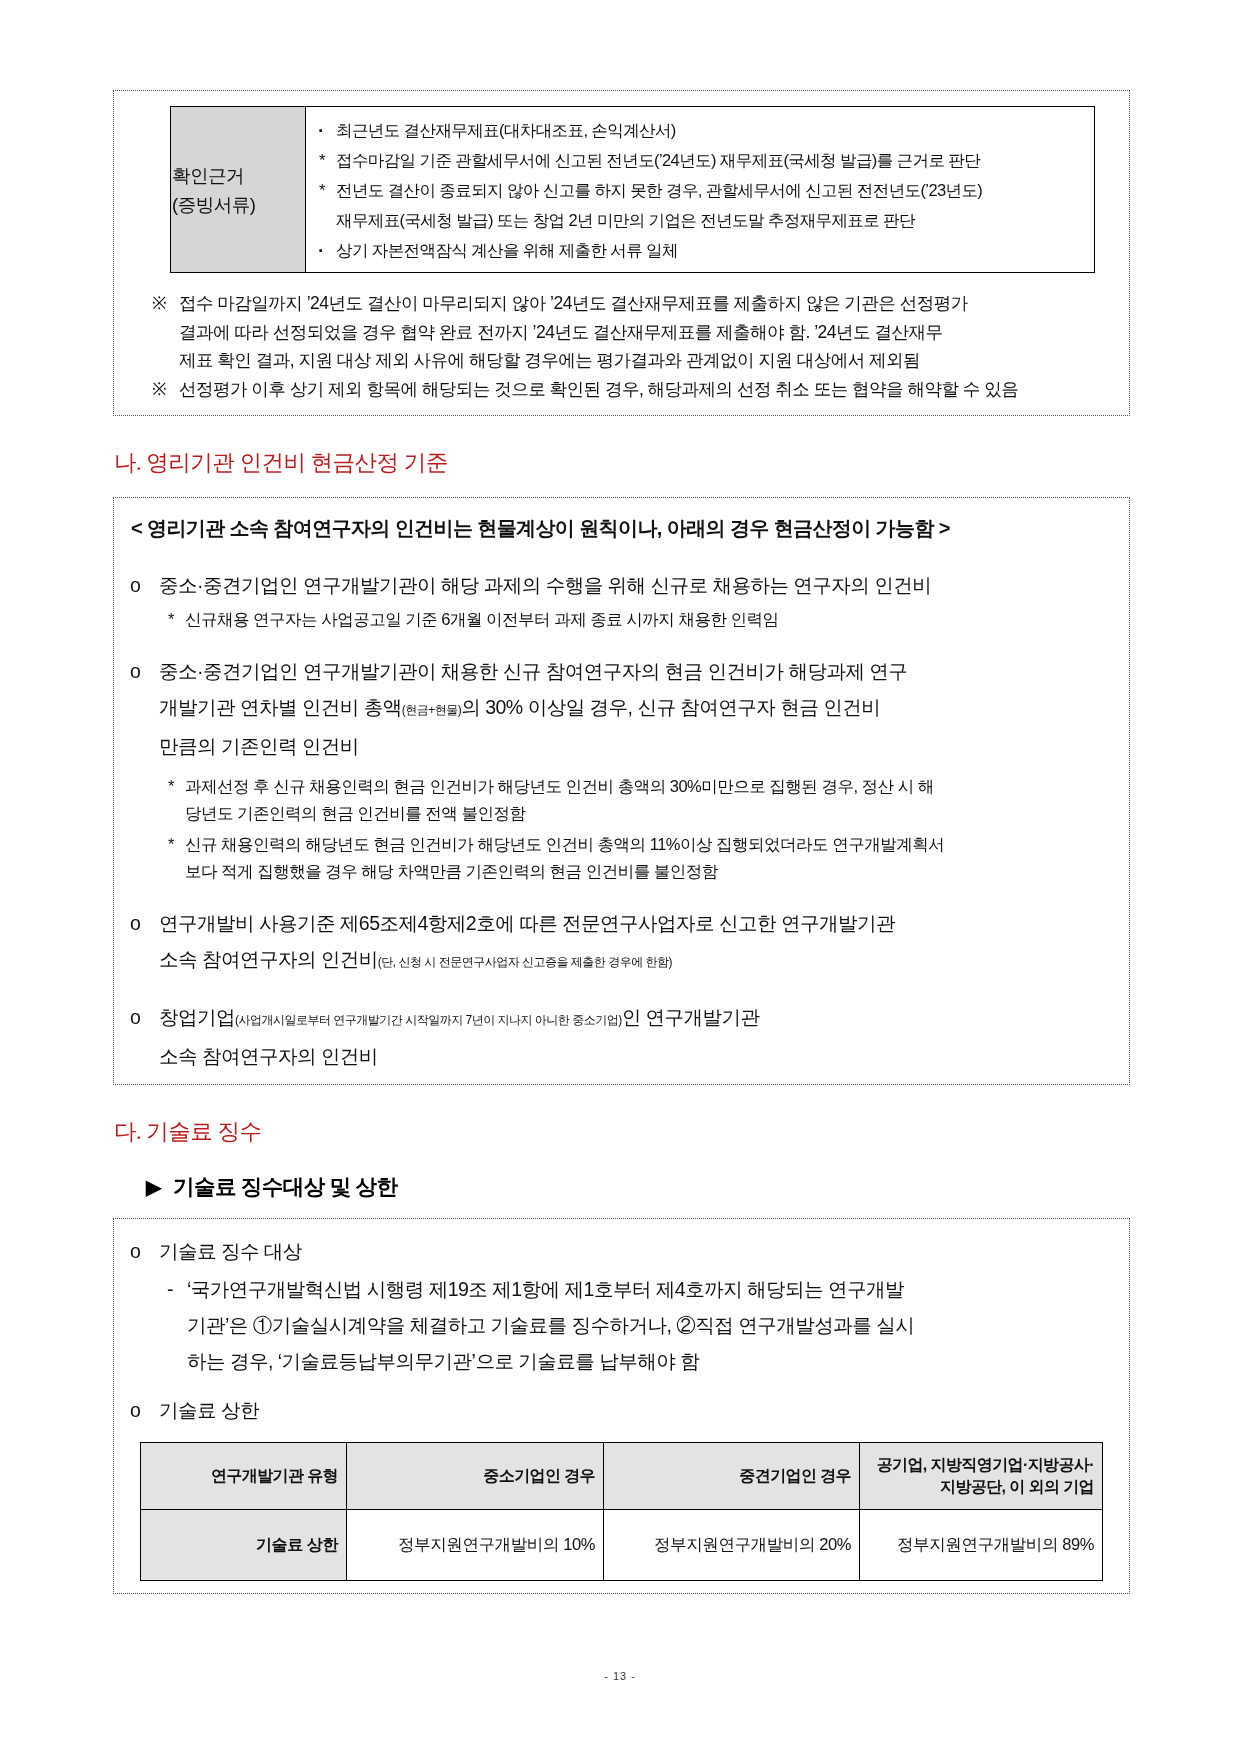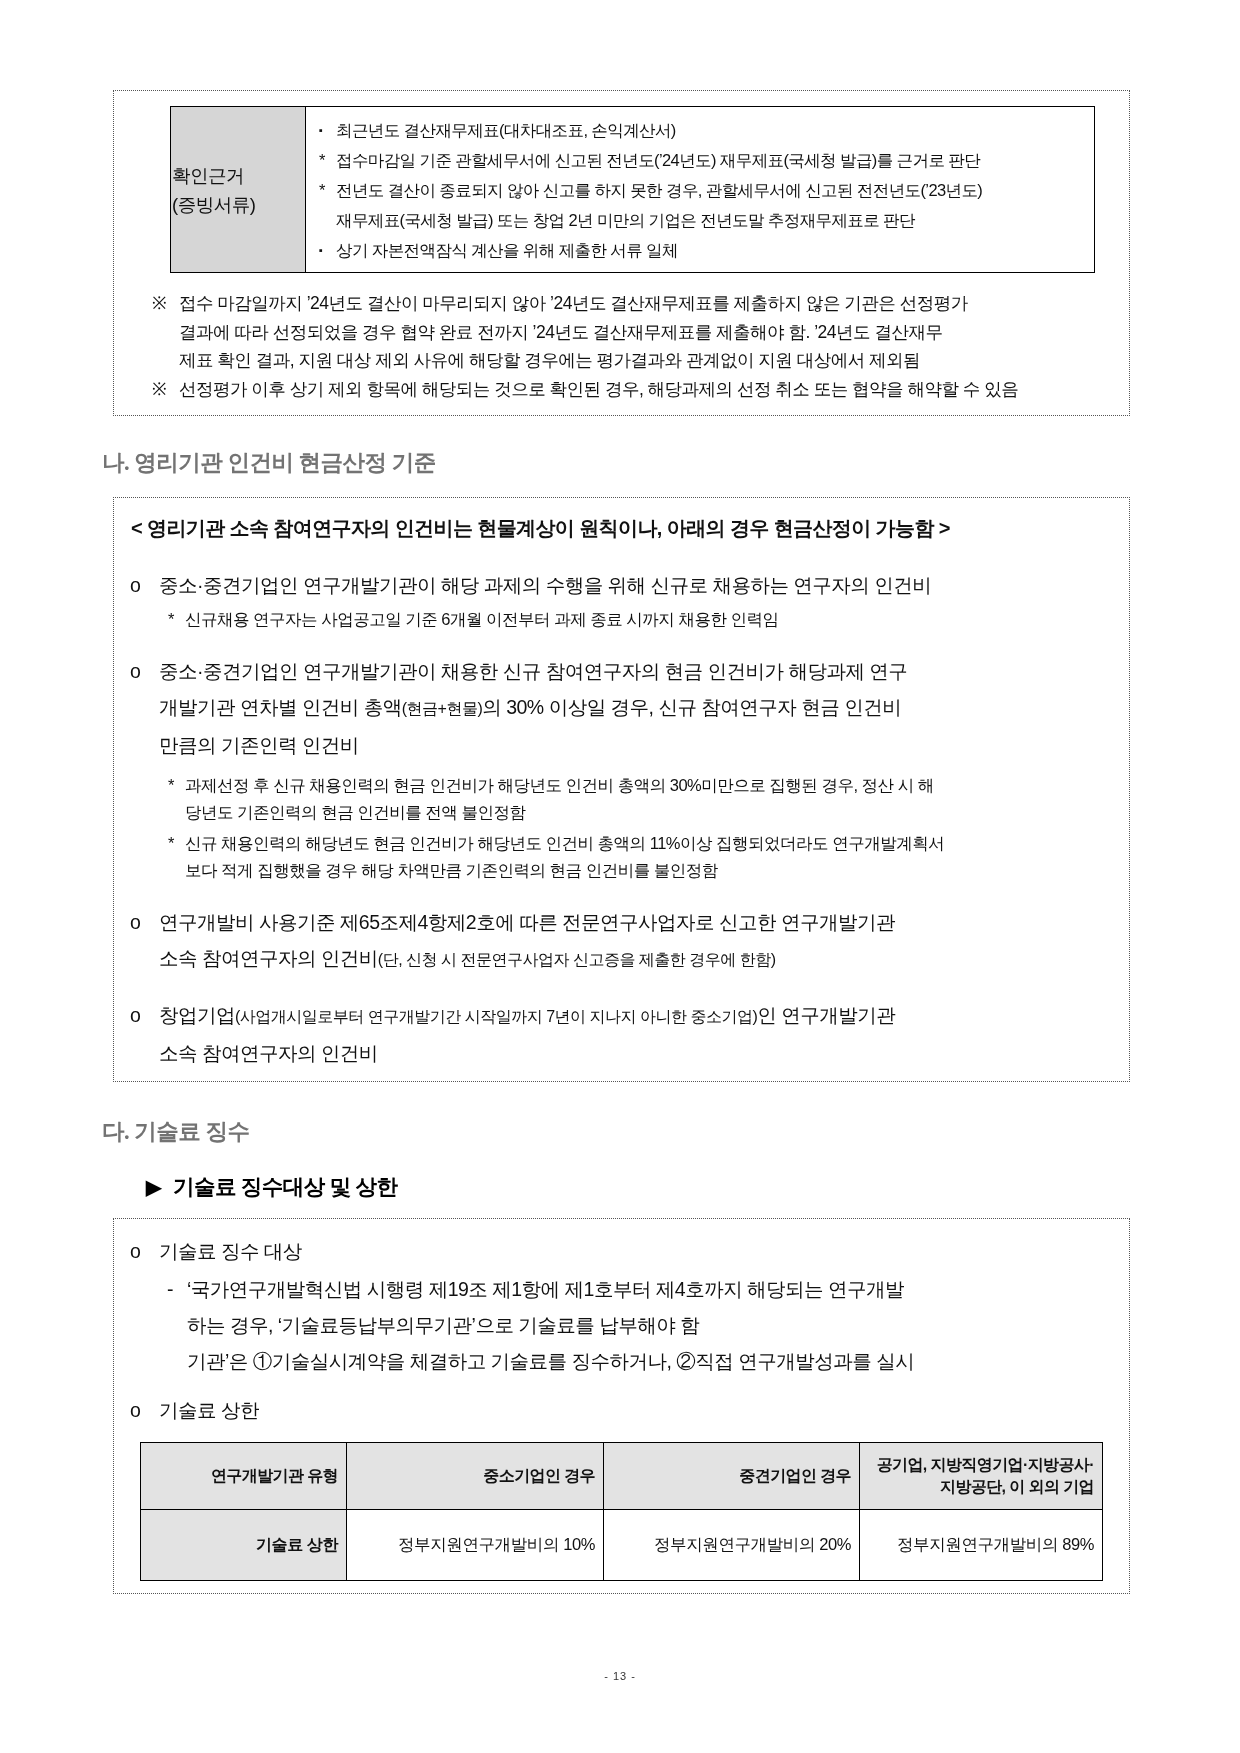--- a/index.html
+++ b/index.html
@@ -29,38 +29,38 @@
   .tln .mk.sq { font-size:11px; }
 
   
   .notes { margin:16px 0 0 20px; }
   .note { display:flex; font-size:17.5px; line-height:28.5px; letter-spacing:-0.5px; }
   .note .mk { width:27px; flex:none; }
   .note .ln { white-space:nowrap; }
 
   
   .sec-head {
-    position:absolute; left:102px; font-family:"Liberation Serif", serif;
-    font-size:22.5px; font-weight:700; letter-spacing:-0.5px; color:#737373;
+    position:absolute; left:114px; font-family:"Liberation Serif", serif;
+    font-size:22.5px; font-weight:400; letter-spacing:-0.5px; color:#b91c1c;
   }
   #h-na { top:447px; }
   #h-da { top:1116px; }
   .sub-head {
     position:absolute; left:146px; top:1172px; font-family:"Liberation Serif", serif;
     font-size:21.5px; font-weight:700; letter-spacing:-0.5px; color:#000;
   }
   .sub-head .tri { font-size:20px; margin-right:12px; }
 
   
   .bxhead { font-size:20px; font-weight:700; line-height:30px; letter-spacing:-0.6px; margin:2px 0 24px 1px; white-space:nowrap; }
   .bullet { display:flex; margin-top:19px; }
   .bullet .mk { width:29px; flex:none; font-size:19.5px; line-height:36px; }
   .btext { }
   .bln { font-size:19.5px; line-height:36px; letter-spacing:-0.5px; white-space:nowrap; }
-  .bsmall { font-size:16px; letter-spacing:-0.5px; }
+  .bsmall { font-size:12px; letter-spacing:-0.5px; }
   .snote { display:flex; margin:3px 0 0 9px; }
   .snote .mk { width:17px; flex:none; font-size:16.5px; line-height:27.5px; }
   .snote .ln { font-size:16.5px; line-height:27.5px; letter-spacing:-0.5px; white-space:nowrap; }
   .snote-group { margin-top:9px; }
 
   
   .dash { display:flex; margin:2px 0 0 37px; }
   .dash .mk { width:20px; flex:none; font-size:19.5px; line-height:36px; }
   .dash .ln { font-size:19.5px; line-height:36px; letter-spacing:-0.5px; white-space:nowrap; }
 
@@ -202,22 +202,22 @@
     <div class="bullet" style="margin-top:3px;">
       <span class="mk">o</span>
       <span class="btext">
         <div class="bln">기술료 징수 대상</div>
       </span>
     </div>
     <div class="dash">
       <span class="mk">-</span>
       <span>
         <div class="ln">‘국가연구개발혁신법 시행령 제19조 제1항에 제1호부터 제4호까지 해당되는 연구개발</div>
+        <div class="ln">기관’은 ①기술실시계약을 체결하고 기술료를 징수하거나, ②직접 연구개발성과를 실시</div>
         <div class="ln">하는 경우, ‘기술료등납부의무기관’으로 기술료를 납부해야 함</div>
-        <div class="ln">기관’은 ①기술실시계약을 체결하고 기술료를 징수하거나, ②직접 연구개발성과를 실시</div>
       </span>
     </div>
     <div class="bullet" style="margin-top:13px;">
       <span class="mk">o</span>
       <span class="btext">
         <div class="bln">기술료 상한</div>
       </span>
     </div>
     <table class="fee-table">
       <colgroup>

